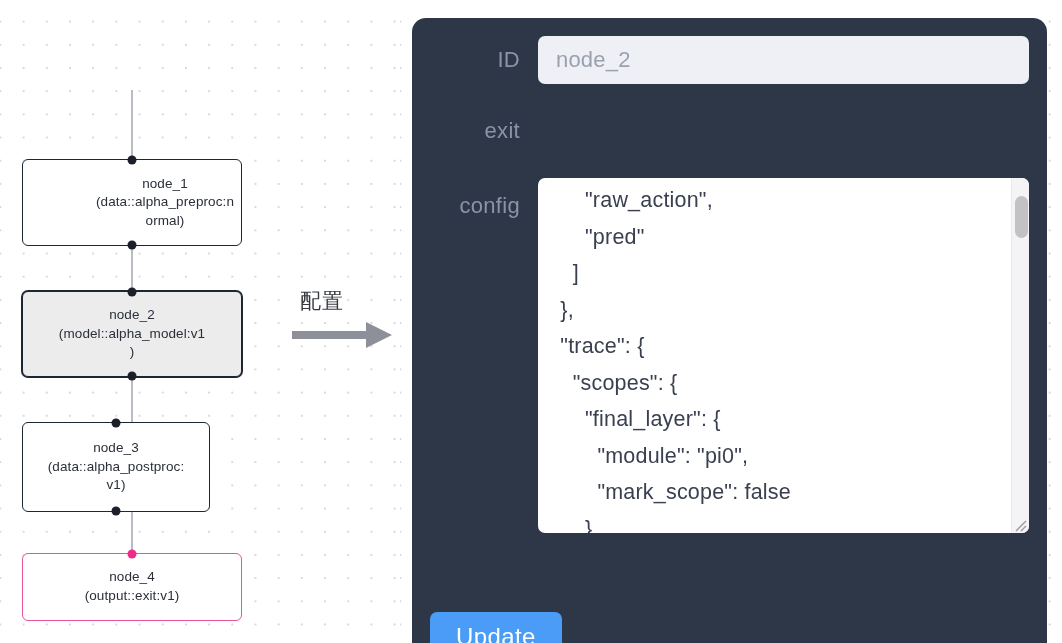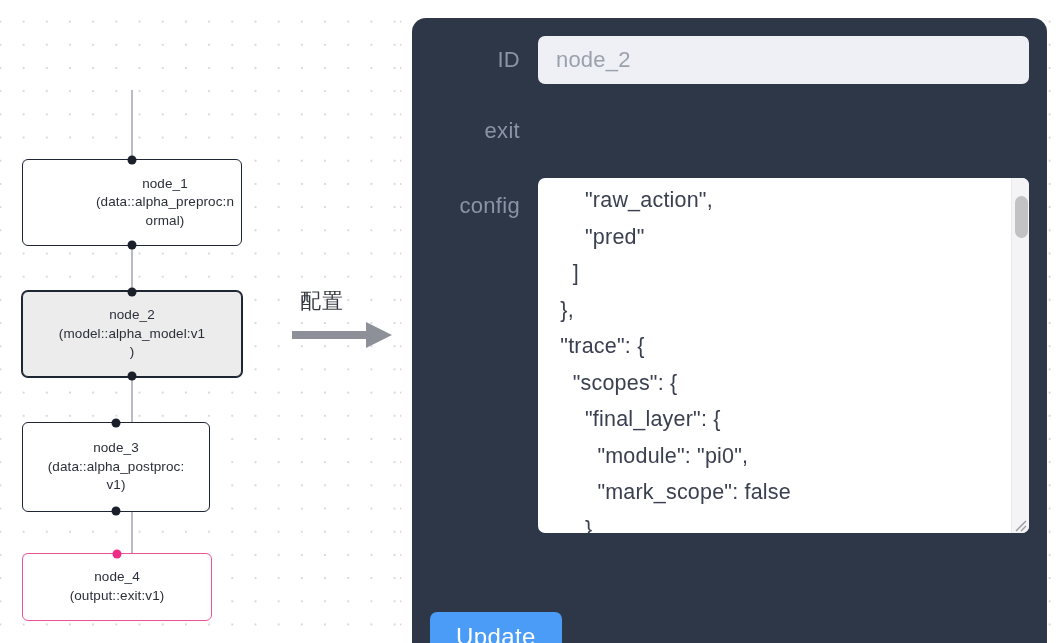--- a/index.html
+++ b/index.html
@@ -280,21 +280,21 @@
   </div>
 
   <div class="node" style="left:22px; top:422px; width:188px; height:90px;">
     <span class="node-text">node_3
 (data::alpha_postproc:
 v1)</span>
     <span class="handle top"></span>
     <span class="handle bottom"></span>
   </div>
 
-  <div class="node is-output" style="left:22px; top:553px; width:190px; height:68px;">
+  <div class="node is-output" style="left:22px; top:553px; width:220px; height:68px;">
     <span class="node-text">node_4
 (output::exit:v1)</span>
     <span class="handle top pink"></span>
   </div>
 </div>
 
 <div id="canvas-right-strip"></div>
 
 <div id="arrow-group">
   <div id="arrow-label">配置</div>

